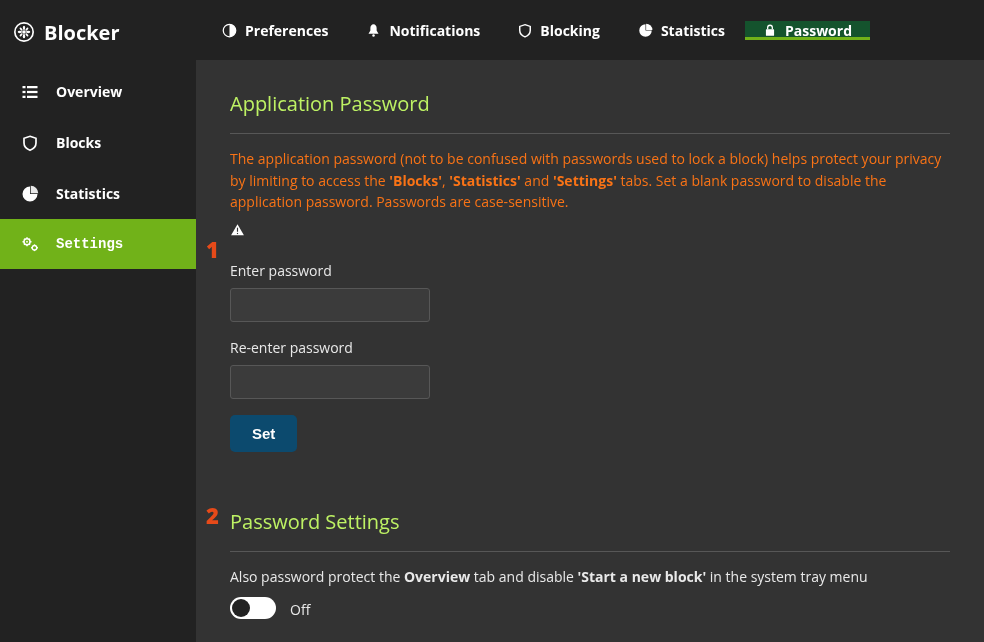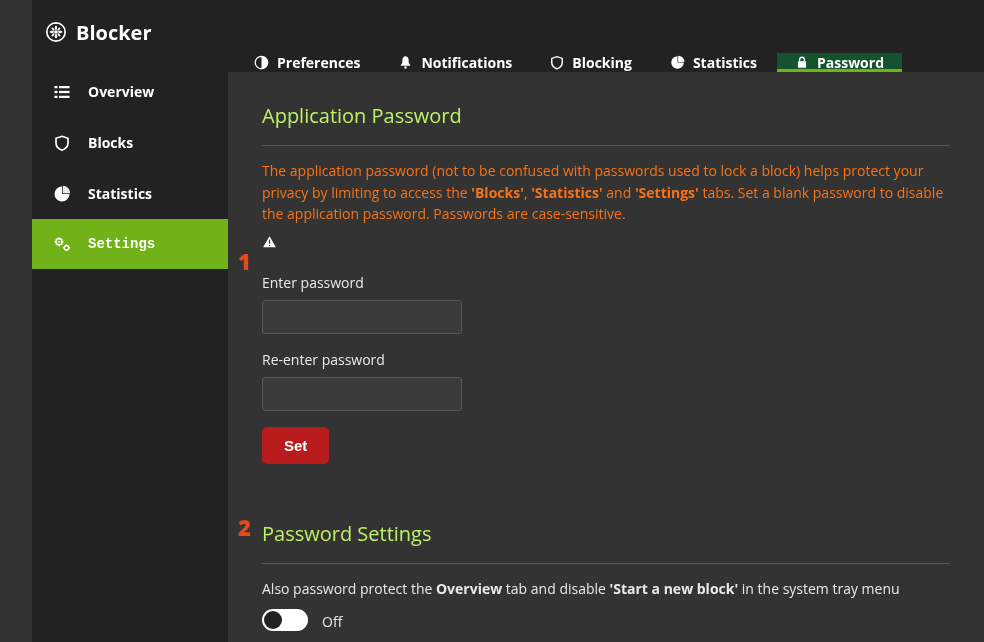--- a/index.html
+++ b/index.html
@@ -3,21 +3,21 @@
 <meta charset="utf-8">
 <style>
   * { box-sizing: border-box; margin: 0; padding: 0; }
   html, body { width: 984px; height: 642px; overflow: hidden; }
   body {
     font-family: "Open Sans", "Segoe UI", Arial, sans-serif;
     background: #333333;
     color: #e9e9e9;
     font-size: 14px;
   }
-  .app { display: flex; width: 100%; height: 100%; padding-left: 32px; }
+  .app { display: flex; width: 100%; height: 100%; }
 
   
   .sidebar {
     width: 196px;
     background: #222222;
     flex-shrink: 0;
   }
   .logo-row {
     display: flex;
     align-items: center;
@@ -37,24 +37,24 @@
     font-weight: 700;
     color: #fff;
     cursor: pointer;
   }
   .nav-item.active { background: #71b219; font-family: Liberation Mono, monospace; }
   .nav-icon { width: 20px; display: inline-flex; justify-content: center; align-items: center; }
 
   
   .main { flex: 1; display: flex; flex-direction: column; }
   .tabbar {
-    height: 72px;
+    height: 60px;
     background: #222222;
     display: flex;
-    align-items: flex-end;
+    align-items: center;
     padding-left: 8px;
     gap: 2px;
   }
   .tab {
     display: flex;
     align-items: center;
     gap: 8px;
     padding: 0 18px;
     font-weight: 700;
     color: #fff;
@@ -90,21 +90,21 @@
     height: 34px;
     background: #3b3b3b;
     border: 1px solid #575757;
     border-radius: 3px;
     color: #e9e9e9;
     padding: 4px 8px;
     font-size: 14px;
     margin-bottom: 16px;
   }
   .btn-set {
-    background: #b91c1c;
+    background: #0c4a6e;
     color: #fff;
     border: none;
     border-radius: 5px;
     padding: 10px 22px;
     font-size: 15px;
     font-weight: 700;
     cursor: pointer;
   }
 
   .section2 { margin-top: 56px; }

